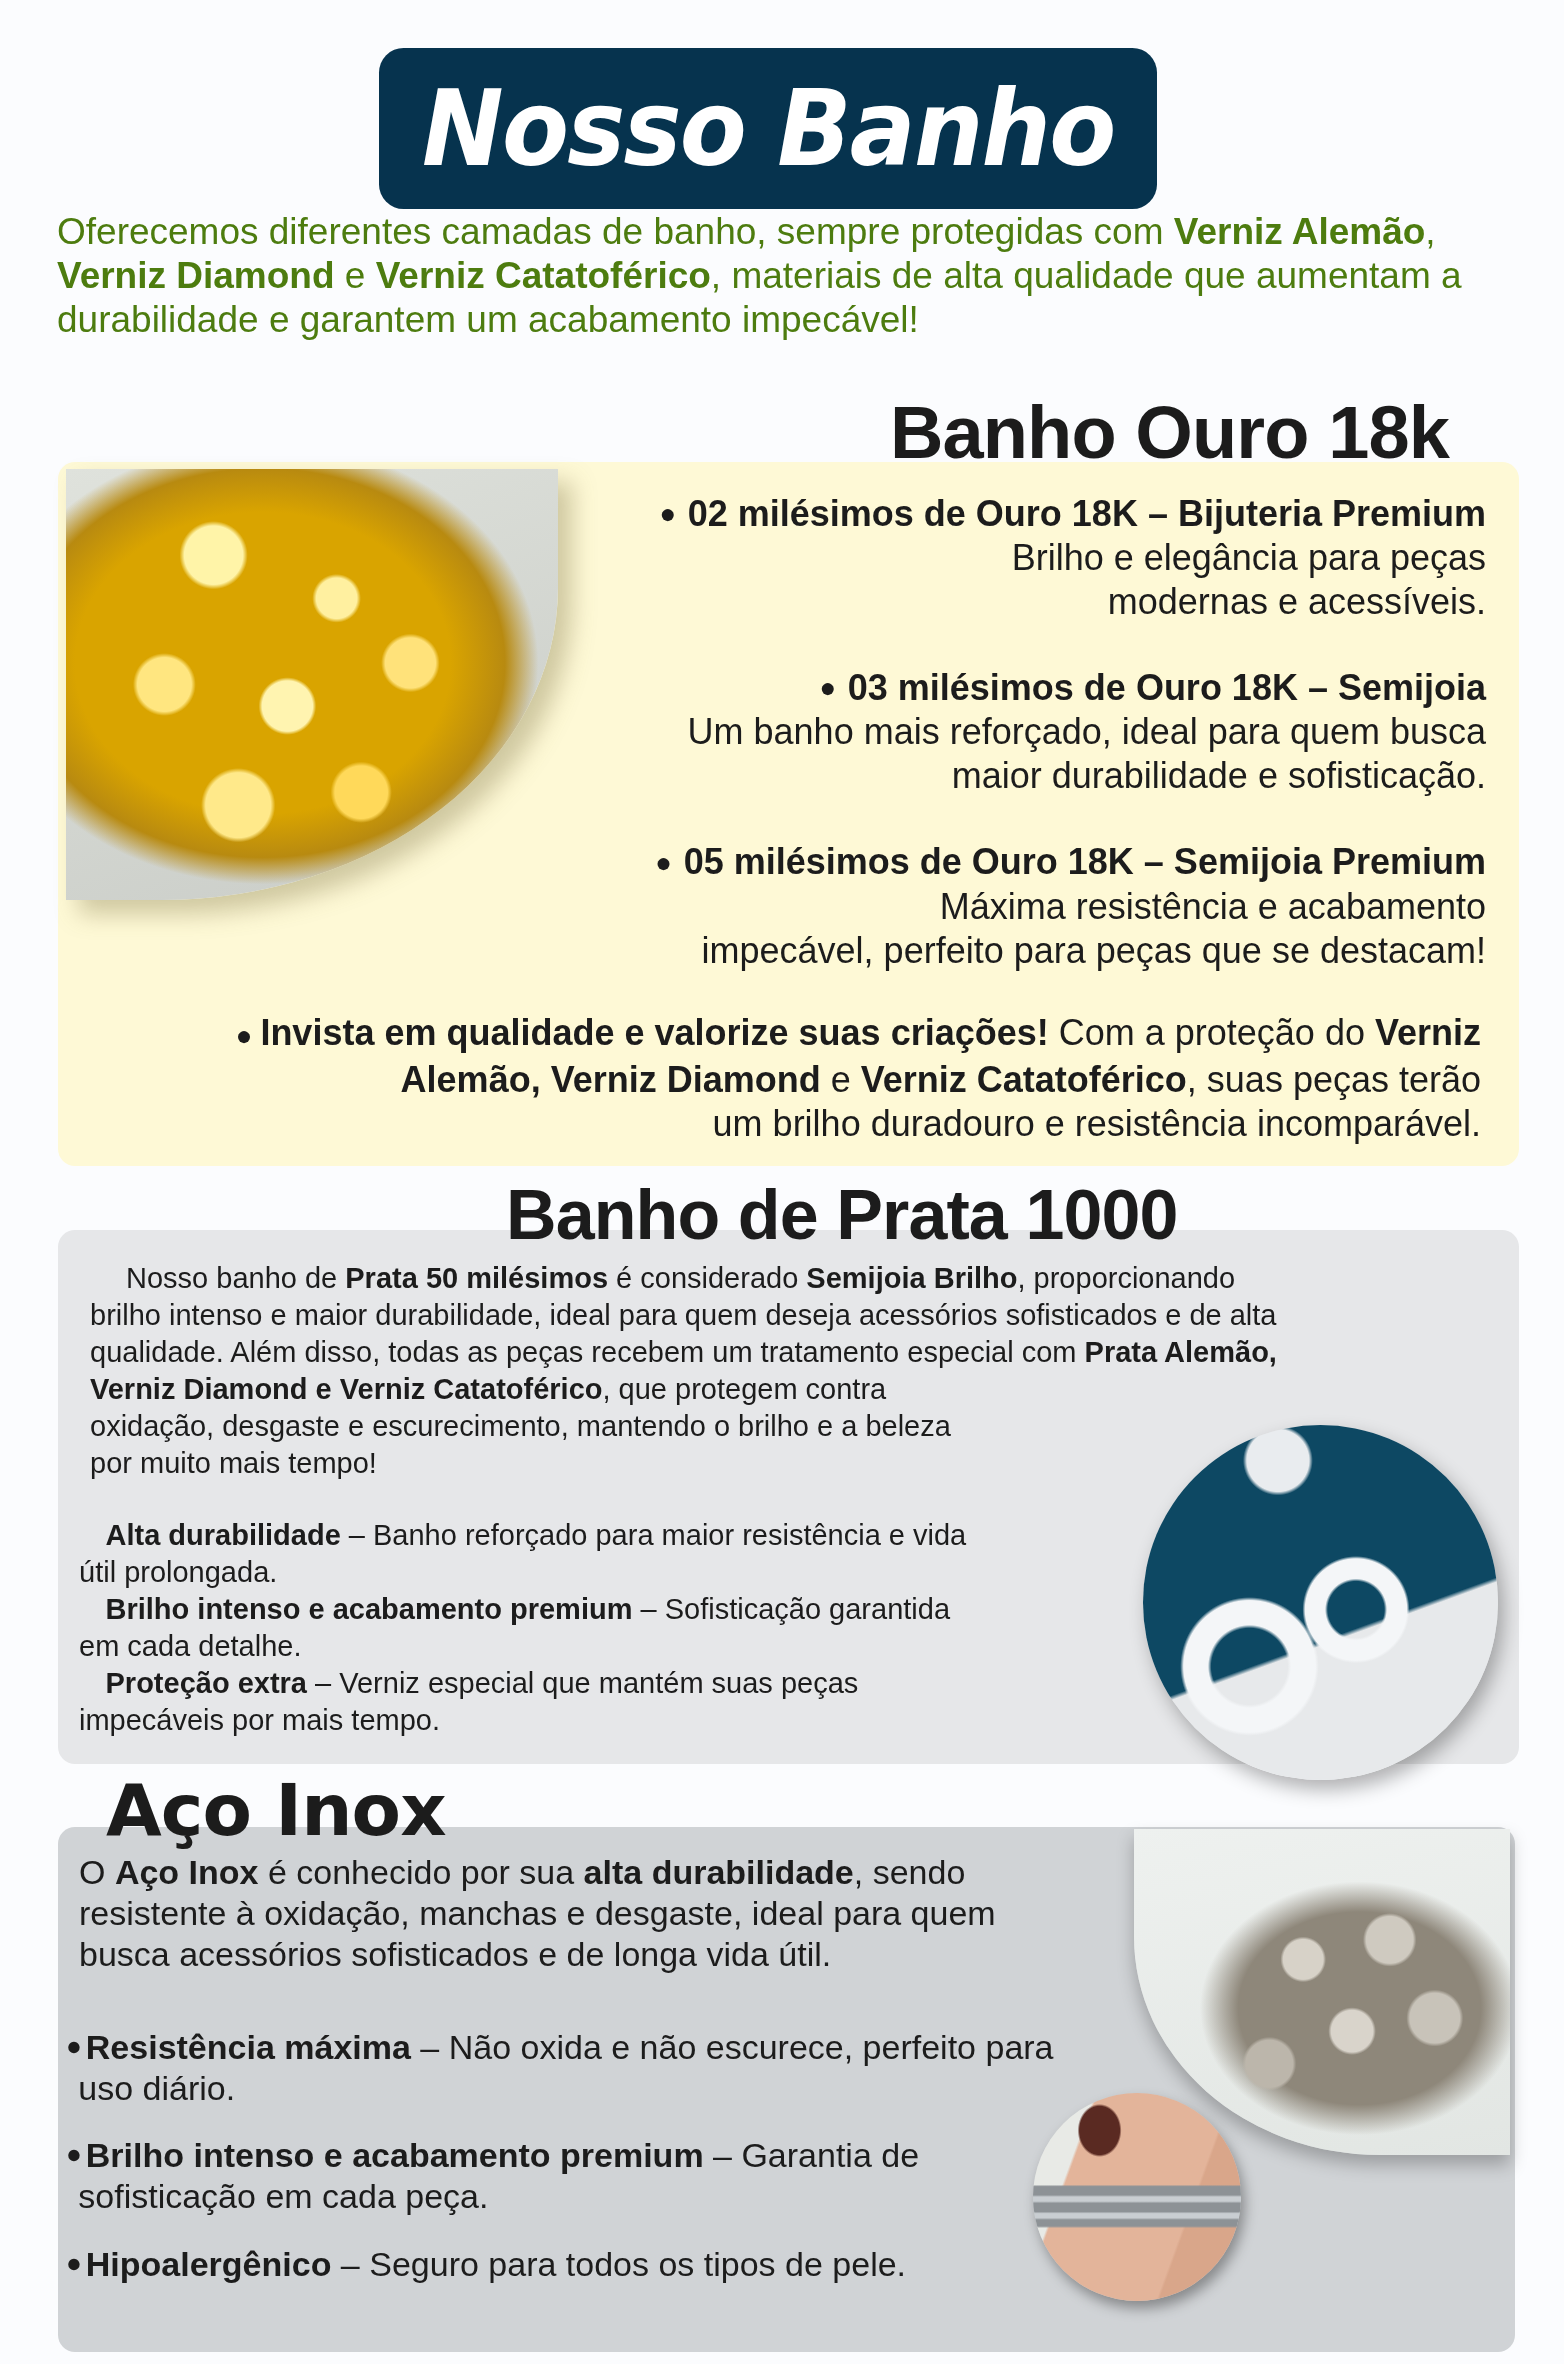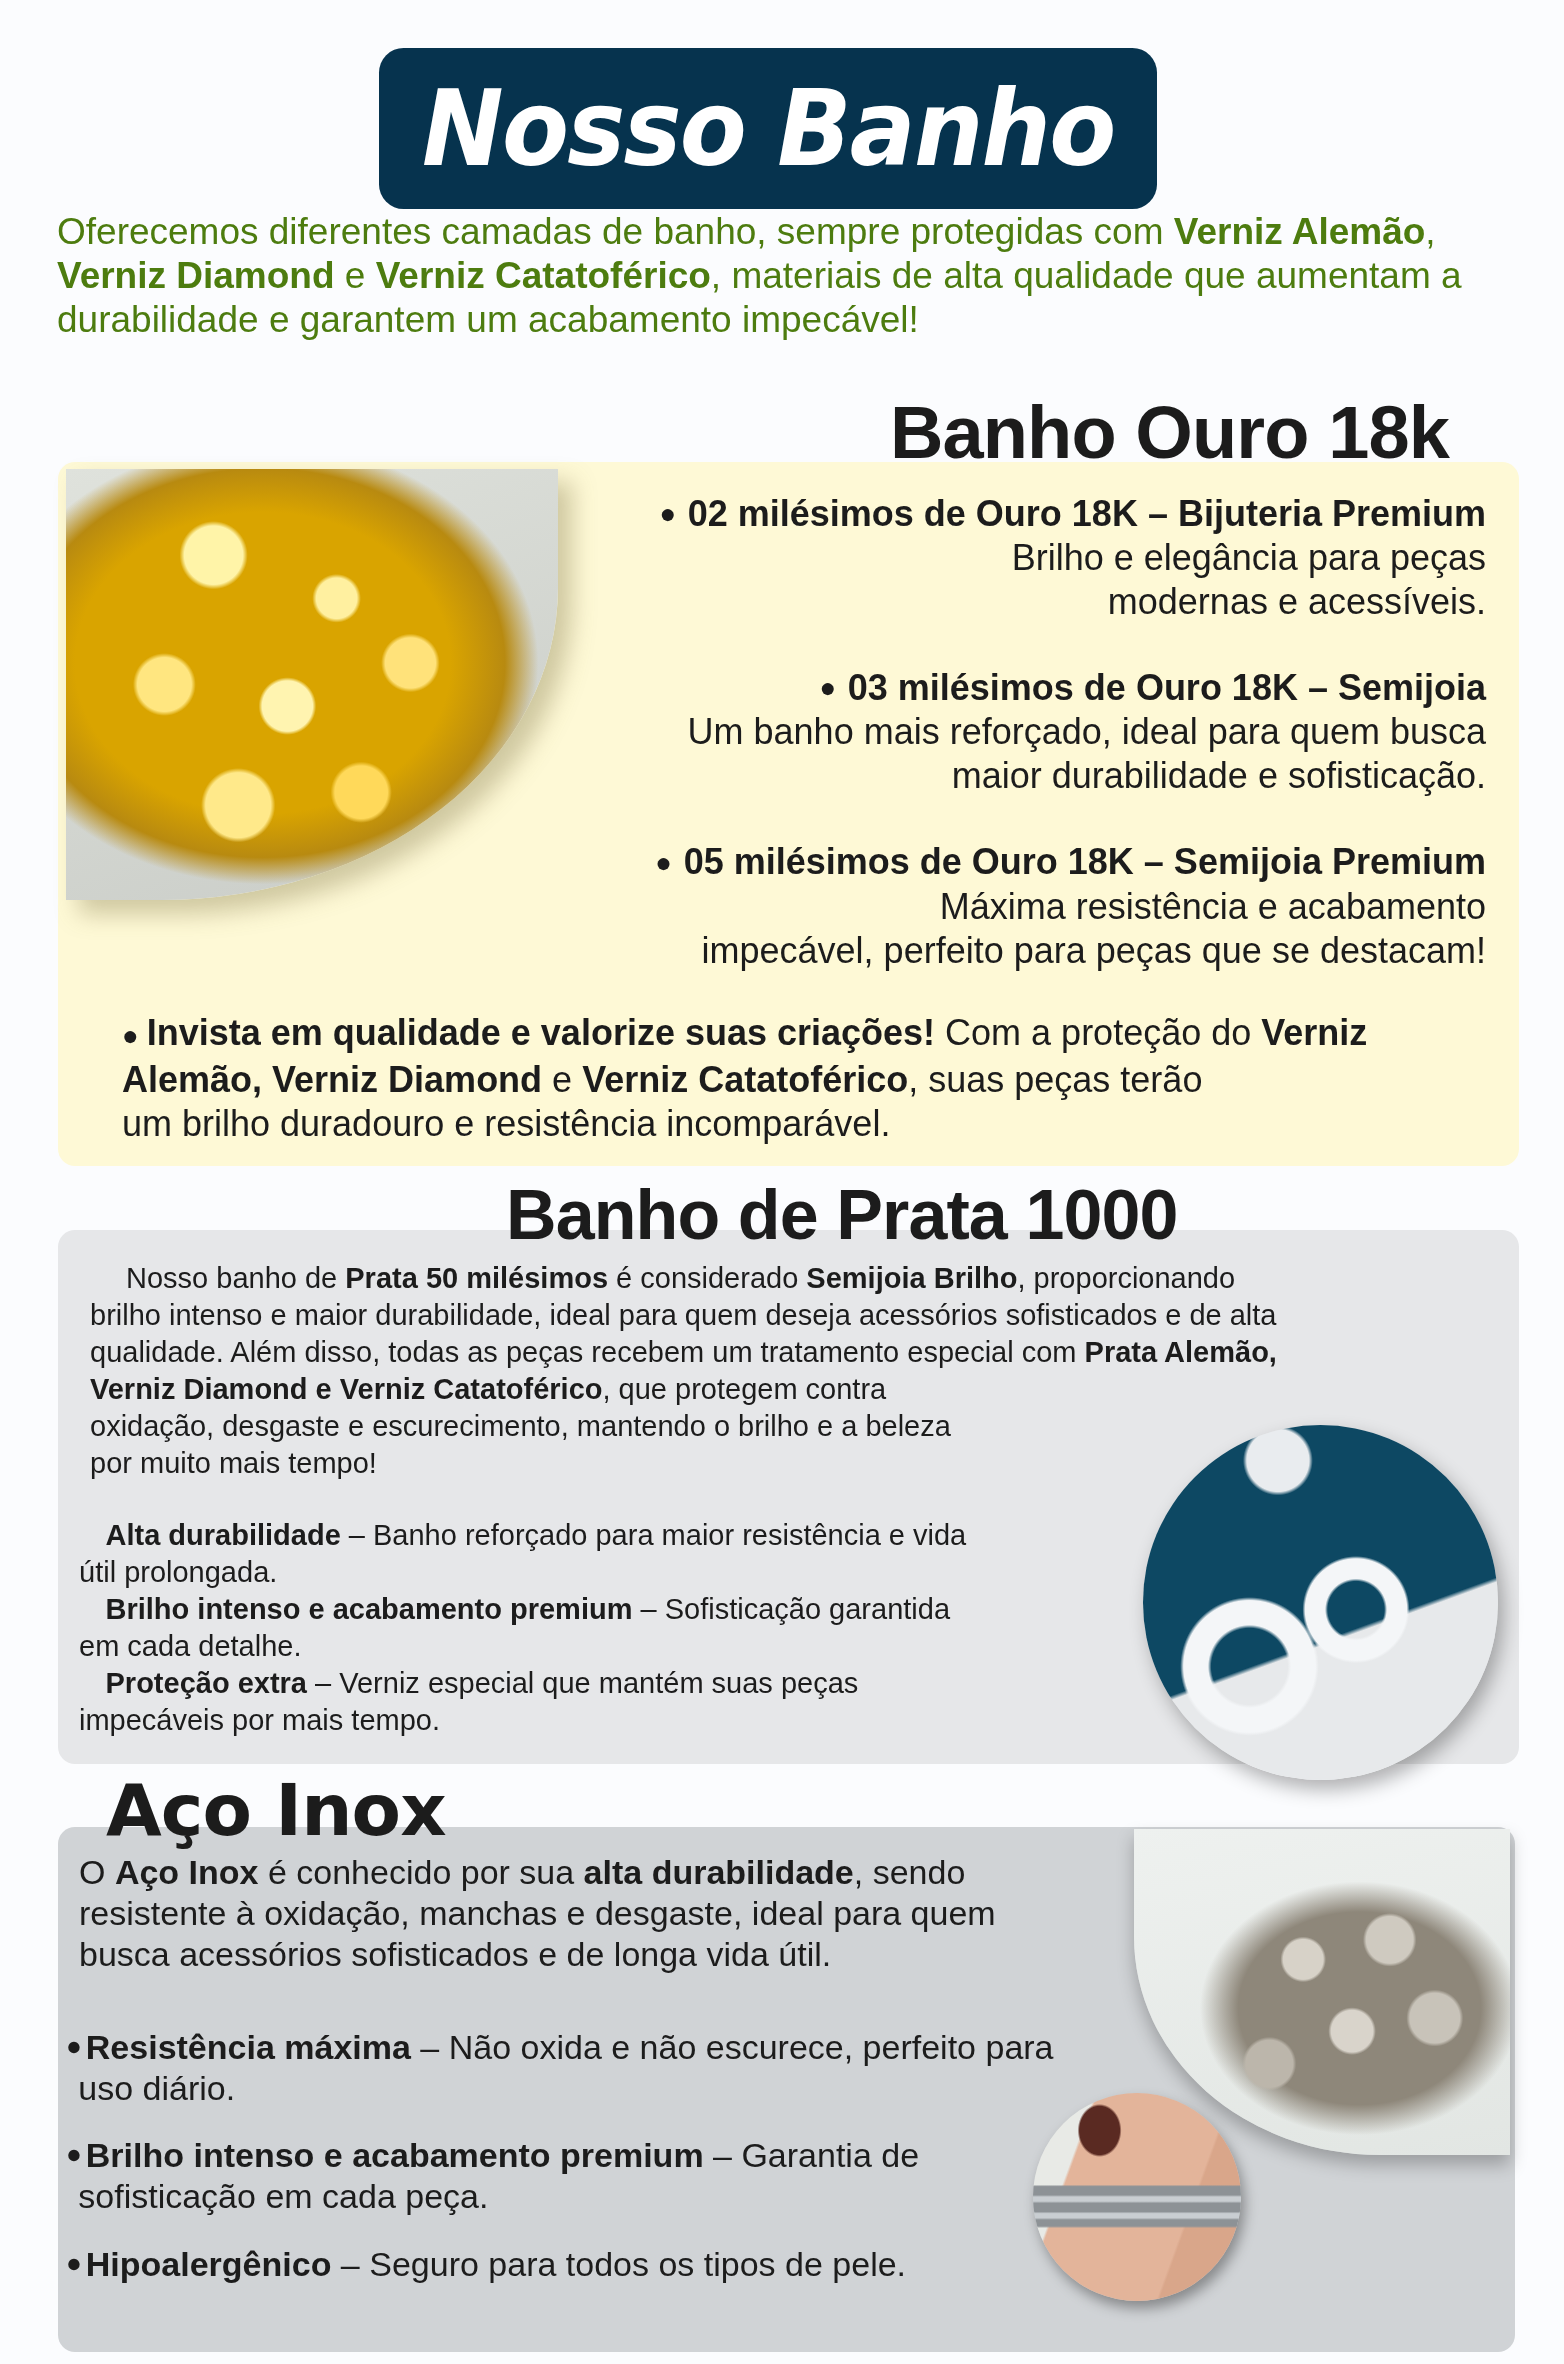--- a/index.html
+++ b/index.html
@@ -58,21 +58,21 @@
       radial-gradient(circle at 60% 75%, #ffd95a 0 6%, transparent 7%),
       radial-gradient(ellipse at 40% 45%, #d9a400 0 45%, #b88a10 58%, transparent 66%),
       linear-gradient(160deg, #dfe2dc, #c9ccc7);
     box-shadow: 13.2px 13.2px 23px rgba(120,110,60,0.35);
     overflow: hidden;
   }
   .gold-list { position: absolute; left: 530px; top: 492px; width: 956px; text-align: right; font-size: 36px; line-height: 44px; }
   .gold-item { margin-bottom: 42px; }
   .gold-item .head { font-weight: bold; }
   .gold-item .bullet { font-size: 28px; margin-right: 11.4px; vertical-align: 2.8px; }
-  .gold-cta { position: absolute; left: 122px; top: 1011px; width: 1353px; font-size: 36px; line-height: 44px; }
+  .gold-cta { position: absolute; left: 128px; top: 1011px; width: 1353px; text-align: right; font-size: 36px; line-height: 44px; }
 
   
   .silver-text { position: absolute; left: 90px; top: 1260px; width: 1382px; font-size: 29px; line-height: 37px; }
   .silver-text .indent { padding-left: 36px; }
   .silver-list { position: absolute; left: 79px; top: 1517px; width: 1022px; font-size: 29px; line-height: 37px; }
   .silver-list .item .head { padding-left: 26.5px; font-weight: bold; }
   .silver-img {
     position: absolute; left: 1143px; top: 1425px; width: 355px; height: 355px; border-radius: 50%;
     background:
       radial-gradient(circle at 30% 68%, transparent 0 11%, #f4f6f8 12% 19%, transparent 20%),

